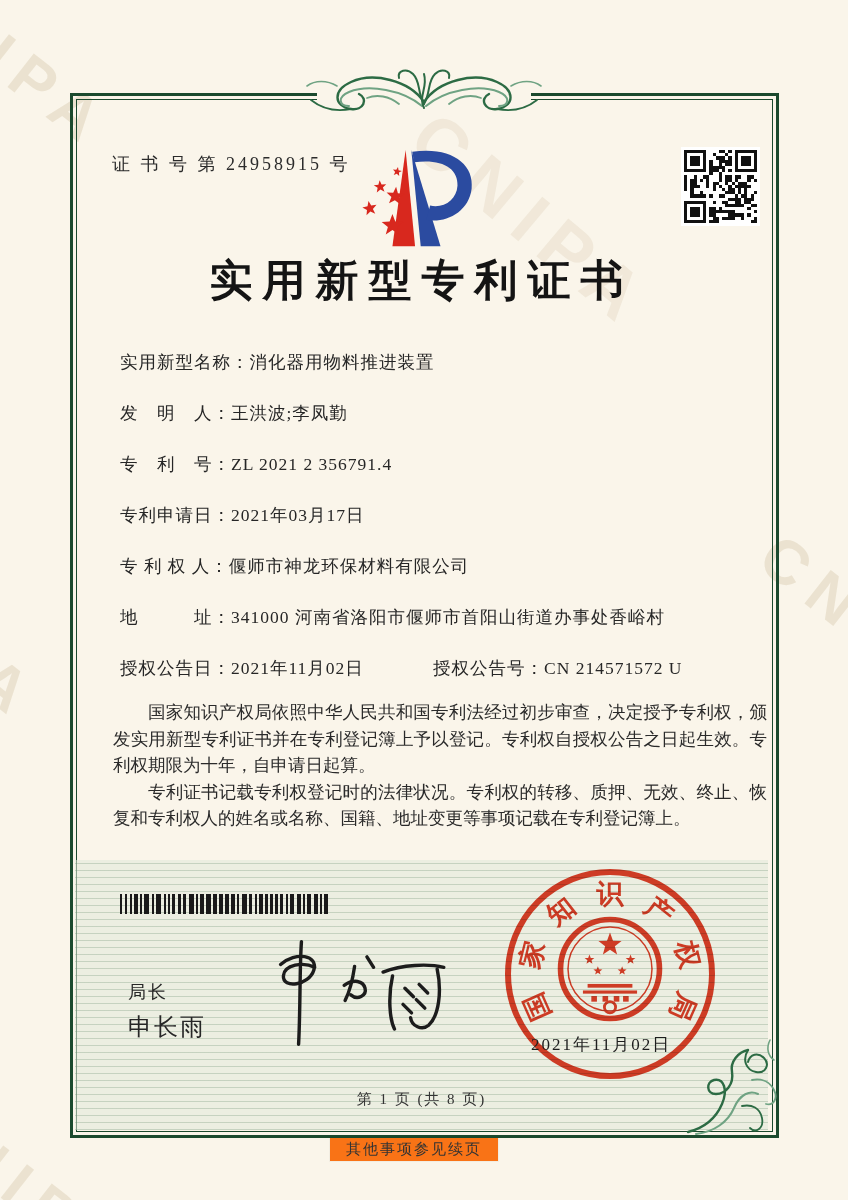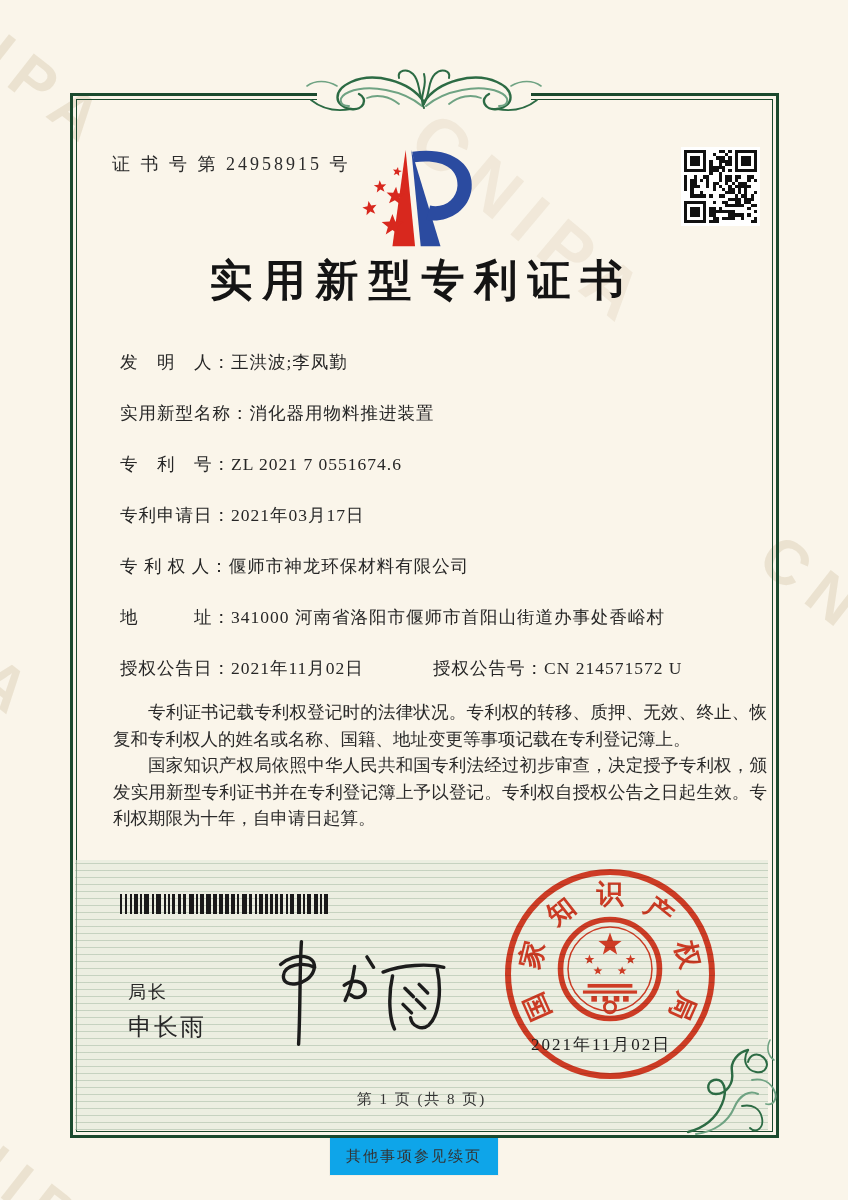--- a/index.html
+++ b/index.html
@@ -44,21 +44,21 @@
   .seal-ring{position:absolute;left:0;top:0;width:198px;height:198px;border:6px solid #dd3119;
              border-radius:50%;}
   .seal-arc{position:absolute;left:0;top:0;width:210px;height:210px;}
   .seal-arc span{position:absolute;left:50%;top:50%;width:30px;height:30px;margin:-15px 0 0 -15px;
                  font-size:27px;font-weight:bold;color:#dd3119;text-align:center;line-height:30px;}
   .emblem{position:absolute;left:49px;top:44px;}
   .seal-date{position:absolute;left:531px;top:1033px;font-size:17px;letter-spacing:2px;
              color:#1e1e1e;z-index:5;}
   .page-num{position:absolute;left:70px;top:1090px;width:703px;text-align:center;
             font-size:15px;letter-spacing:2px;color:#333;}
-  .note-box{position:absolute;left:330px;top:1138px;background:#0ea5e9;padding:9px 16px;
+  .note-box{position:absolute;left:330px;top:1138px;background:#f97316;padding:2px 16px;
             font-size:15px;letter-spacing:2px;color:#333;box-shadow:0 0 0 1px rgba(0,0,0,0.03);}
   .green-stroke{stroke:#2c6b44;fill:none;stroke-linecap:round;}
   .green-stroke2{stroke:#6fa383;fill:none;stroke-linecap:round;}
 </style>
 </head>
 <body>
 
 <div class="page">
 
   <div class="wm" style="left:-78px;top:-52px;font-size:62px;transform:rotate(38deg);">CNIPA</div>
@@ -286,48 +286,48 @@
       <rect x="10" y="23" width="1" height="1" fill="#111"></rect>
       <rect x="11" y="23" width="1" height="1" fill="#111"></rect>
       <rect x="22" y="23" width="1" height="1" fill="#111"></rect>
       <rect x="23" y="23" width="1" height="1" fill="#111"></rect>
     </svg>
 
   <div class="title">实用新型专利证书</div>
 
   <div class="fields">
     <div class="frow">
+      <span class="lbl">实用新型名称：</span><span>消化器用物料推进装置</span>
+    </div>
+    <div class="frow">
       <span class="lbl">发　明　人：</span><span>王洪波;李凤勤</span>
     </div>
     <div class="frow">
-      <span class="lbl">实用新型名称：</span><span>消化器用物料推进装置</span>
-    </div>
-    <div class="frow">
-      <span class="lbl">专　利　号：</span><span>ZL 2021 7 0551674.6</span>
+      <span class="lbl">专　利　号：</span><span>ZL 2021 2 356791.4</span>
     </div>
     <div class="frow">
       <span class="lbl">专利申请日：</span><span>2021年03月17日</span>
     </div>
     <div class="frow">
       <span class="lbl">专 利 权 人：</span><span>偃师市神龙环保材料有限公司</span>
     </div>
     <div class="frow">
       <span class="lbl">地　　　址：</span><span>341000 河南省洛阳市偃师市首阳山街道办事处香峪村</span>
     </div>
     <div class="frow">
       <span class="lbl">授权公告日：</span><span>2021年11月02日</span>
       <span class="grant2">
         <span class="lbl">授权公告号：</span><span>CN 214571572 U</span>
       </span>
     </div>
   </div>
 
   <div class="paras">
+    <p>国家知识产权局依照中华人民共和国专利法经过初步审查，决定授予专利权，颁发实用新型专利证书并在专利登记簿上予以登记。专利权自授权公告之日起生效。专利权期限为十年，自申请日起算。</p>
     <p>专利证书记载专利权登记时的法律状况。专利权的转移、质押、无效、终止、恢复和专利权人的姓名或名称、国籍、地址变更等事项记载在专利登记簿上。</p>
-    <p>国家知识产权局依照中华人民共和国专利法经过初步审查，决定授予专利权，颁发实用新型专利证书并在专利登记簿上予以登记。专利权自授权公告之日起生效。专利权期限为十年，自申请日起算。</p>
   </div>
 
   <div id="barcode" class="barcode"><i style="width: 2px; background: rgb(26, 26, 26); margin-right: 3px;"></i><i style="width: 2px; background: rgb(26, 26, 26); margin-right: 3px;"></i><i style="width: 2px; background: rgb(26, 26, 26); margin-right: 2px;"></i><i style="width: 4px; background: rgb(26, 26, 26); margin-right: 2px;"></i><i style="width: 2px; background: rgb(26, 26, 26); margin-right: 2px;"></i><i style="width: 5px; background: rgb(26, 26, 26); margin-right: 3px;"></i><i style="width: 2px; background: rgb(26, 26, 26); margin-right: 2px;"></i><i style="width: 5px; background: rgb(26, 26, 26); margin-right: 3px;"></i><i style="width: 2px; background: rgb(26, 26, 26); margin-right: 2px;"></i><i style="width: 2px; background: rgb(26, 26, 26); margin-right: 2px;"></i><i style="width: 3px; background: rgb(26, 26, 26); margin-right: 3px;"></i><i style="width: 3px; background: rgb(26, 26, 26); margin-right: 2px;"></i><i style="width: 3px; background: rgb(26, 26, 26); margin-right: 3px;"></i><i style="width: 5px; background: rgb(26, 26, 26); margin-right: 2px;"></i><i style="width: 2px; background: rgb(26, 26, 26); margin-right: 2px;"></i><i style="width: 4px; background: rgb(26, 26, 26); margin-right: 2px;"></i><i style="width: 5px; background: rgb(26, 26, 26); margin-right: 2px;"></i><i style="width: 4px; background: rgb(26, 26, 26); margin-right: 2px;"></i><i style="width: 4px; background: rgb(26, 26, 26); margin-right: 2px;"></i><i style="width: 4px; background: rgb(26, 26, 26); margin-right: 2px;"></i><i style="width: 4px; background: rgb(26, 26, 26); margin-right: 2px;"></i><i style="width: 2px; background: rgb(26, 26, 26); margin-right: 3px;"></i><i style="width: 5px; background: rgb(26, 26, 26); margin-right: 2px;"></i><i style="width: 3px; background: rgb(26, 26, 26); margin-right: 3px;"></i><i style="width: 2px; background: rgb(26, 26, 26); margin-right: 2px;"></i><i style="width: 4px; background: rgb(26, 26, 26); margin-right: 2px;"></i><i style="width: 3px; background: rgb(26, 26, 26); margin-right: 2px;"></i><i style="width: 3px; background: rgb(26, 26, 26); margin-right: 2px;"></i><i style="width: 3px; background: rgb(26, 26, 26); margin-right: 2px;"></i><i style="width: 3px; background: rgb(26, 26, 26); margin-right: 3px;"></i><i style="width: 2px; background: rgb(26, 26, 26); margin-right: 2px;"></i><i style="width: 4px; background: rgb(26, 26, 26); margin-right: 3px;"></i><i style="width: 4px; background: rgb(26, 26, 26); margin-right: 2px;"></i><i style="width: 2px; background: rgb(26, 26, 26); margin-right: 2px;"></i><i style="width: 4px; background: rgb(26, 26, 26); margin-right: 3px;"></i><i style="width: 4px; background: rgb(26, 26, 26); margin-right: 2px;"></i><i style="width: 2px; background: rgb(26, 26, 26); margin-right: 2px;"></i><i style="width: 4px; background: rgb(26, 26, 26); margin-right: 2px;"></i></div>
 
   <div class="signer-title">局长</div>
   <div class="signer-name">申长雨</div>
 
   <svg class="signature" width="210" height="112" viewBox="0 0 220 118">
     <g fill="none" stroke="#1c1c1c" stroke-width="3.6" stroke-linecap="round">
       <path d="M62,6 C60,34 61,76 59,114"></path>

